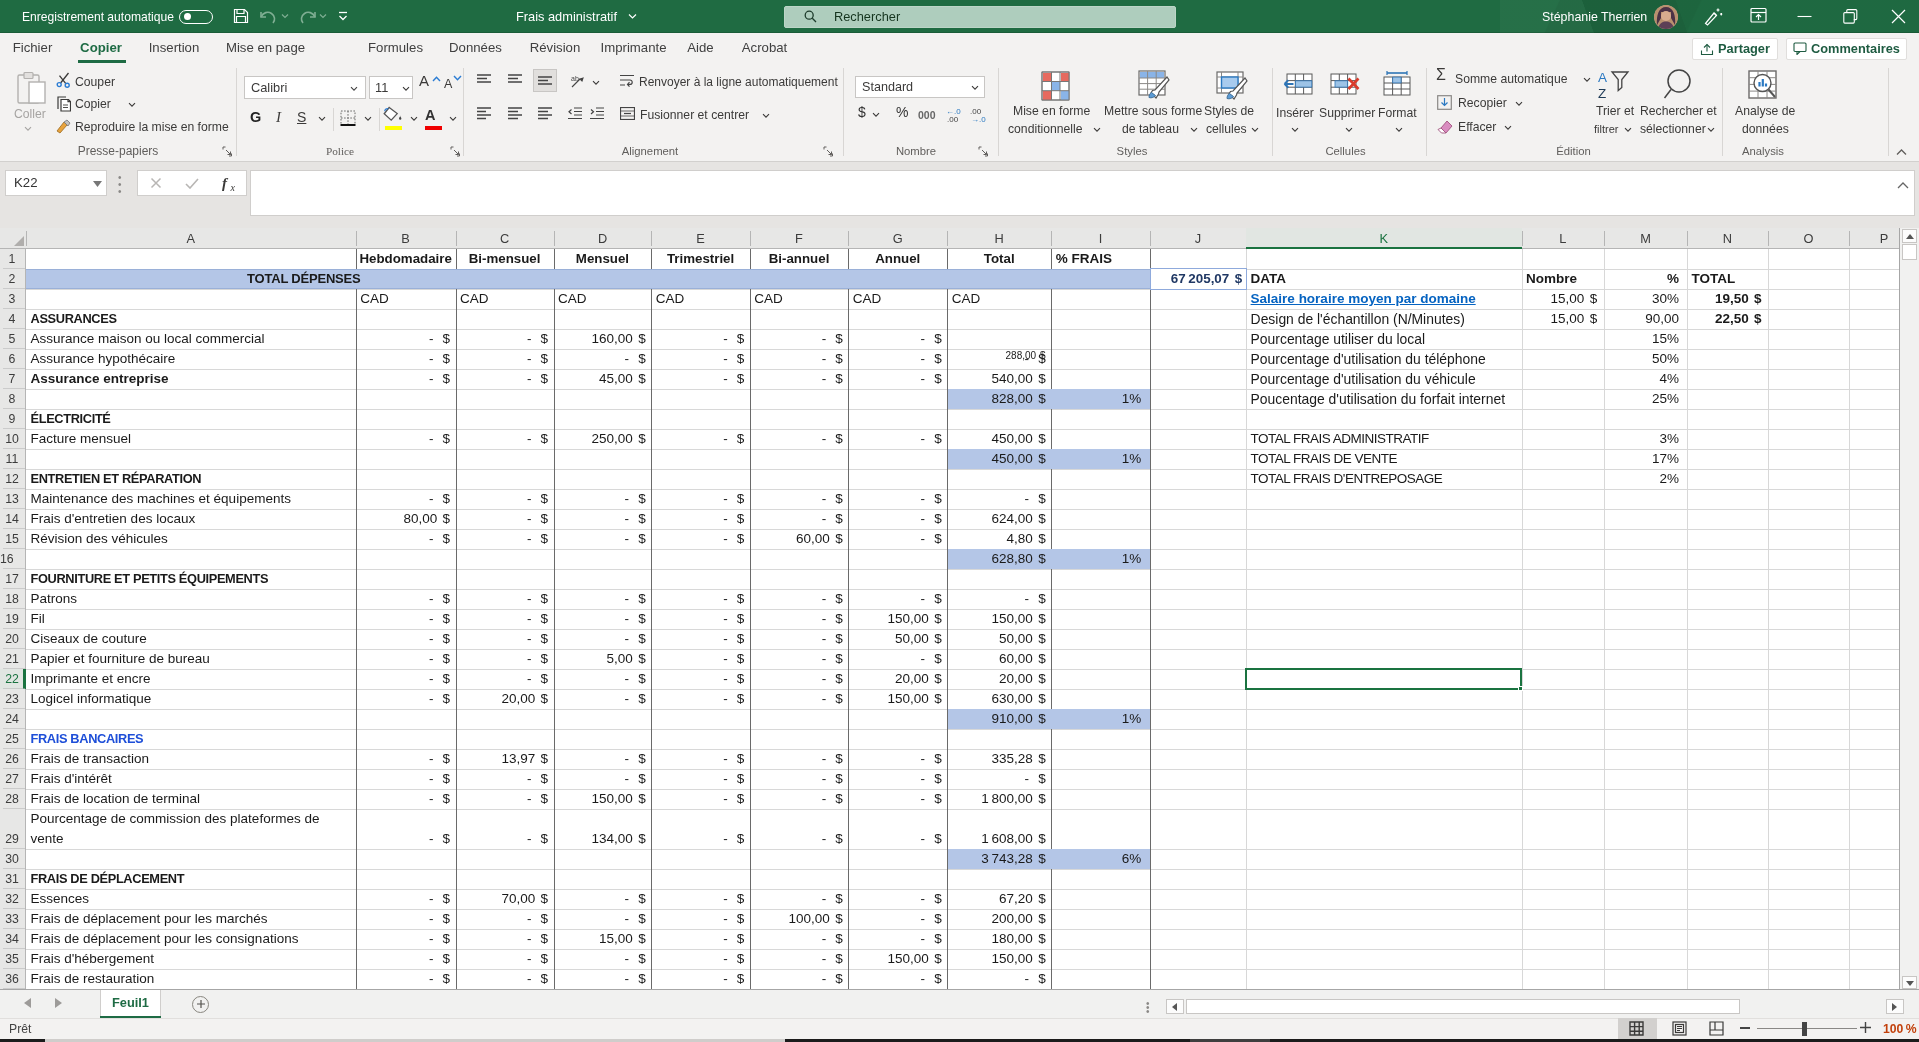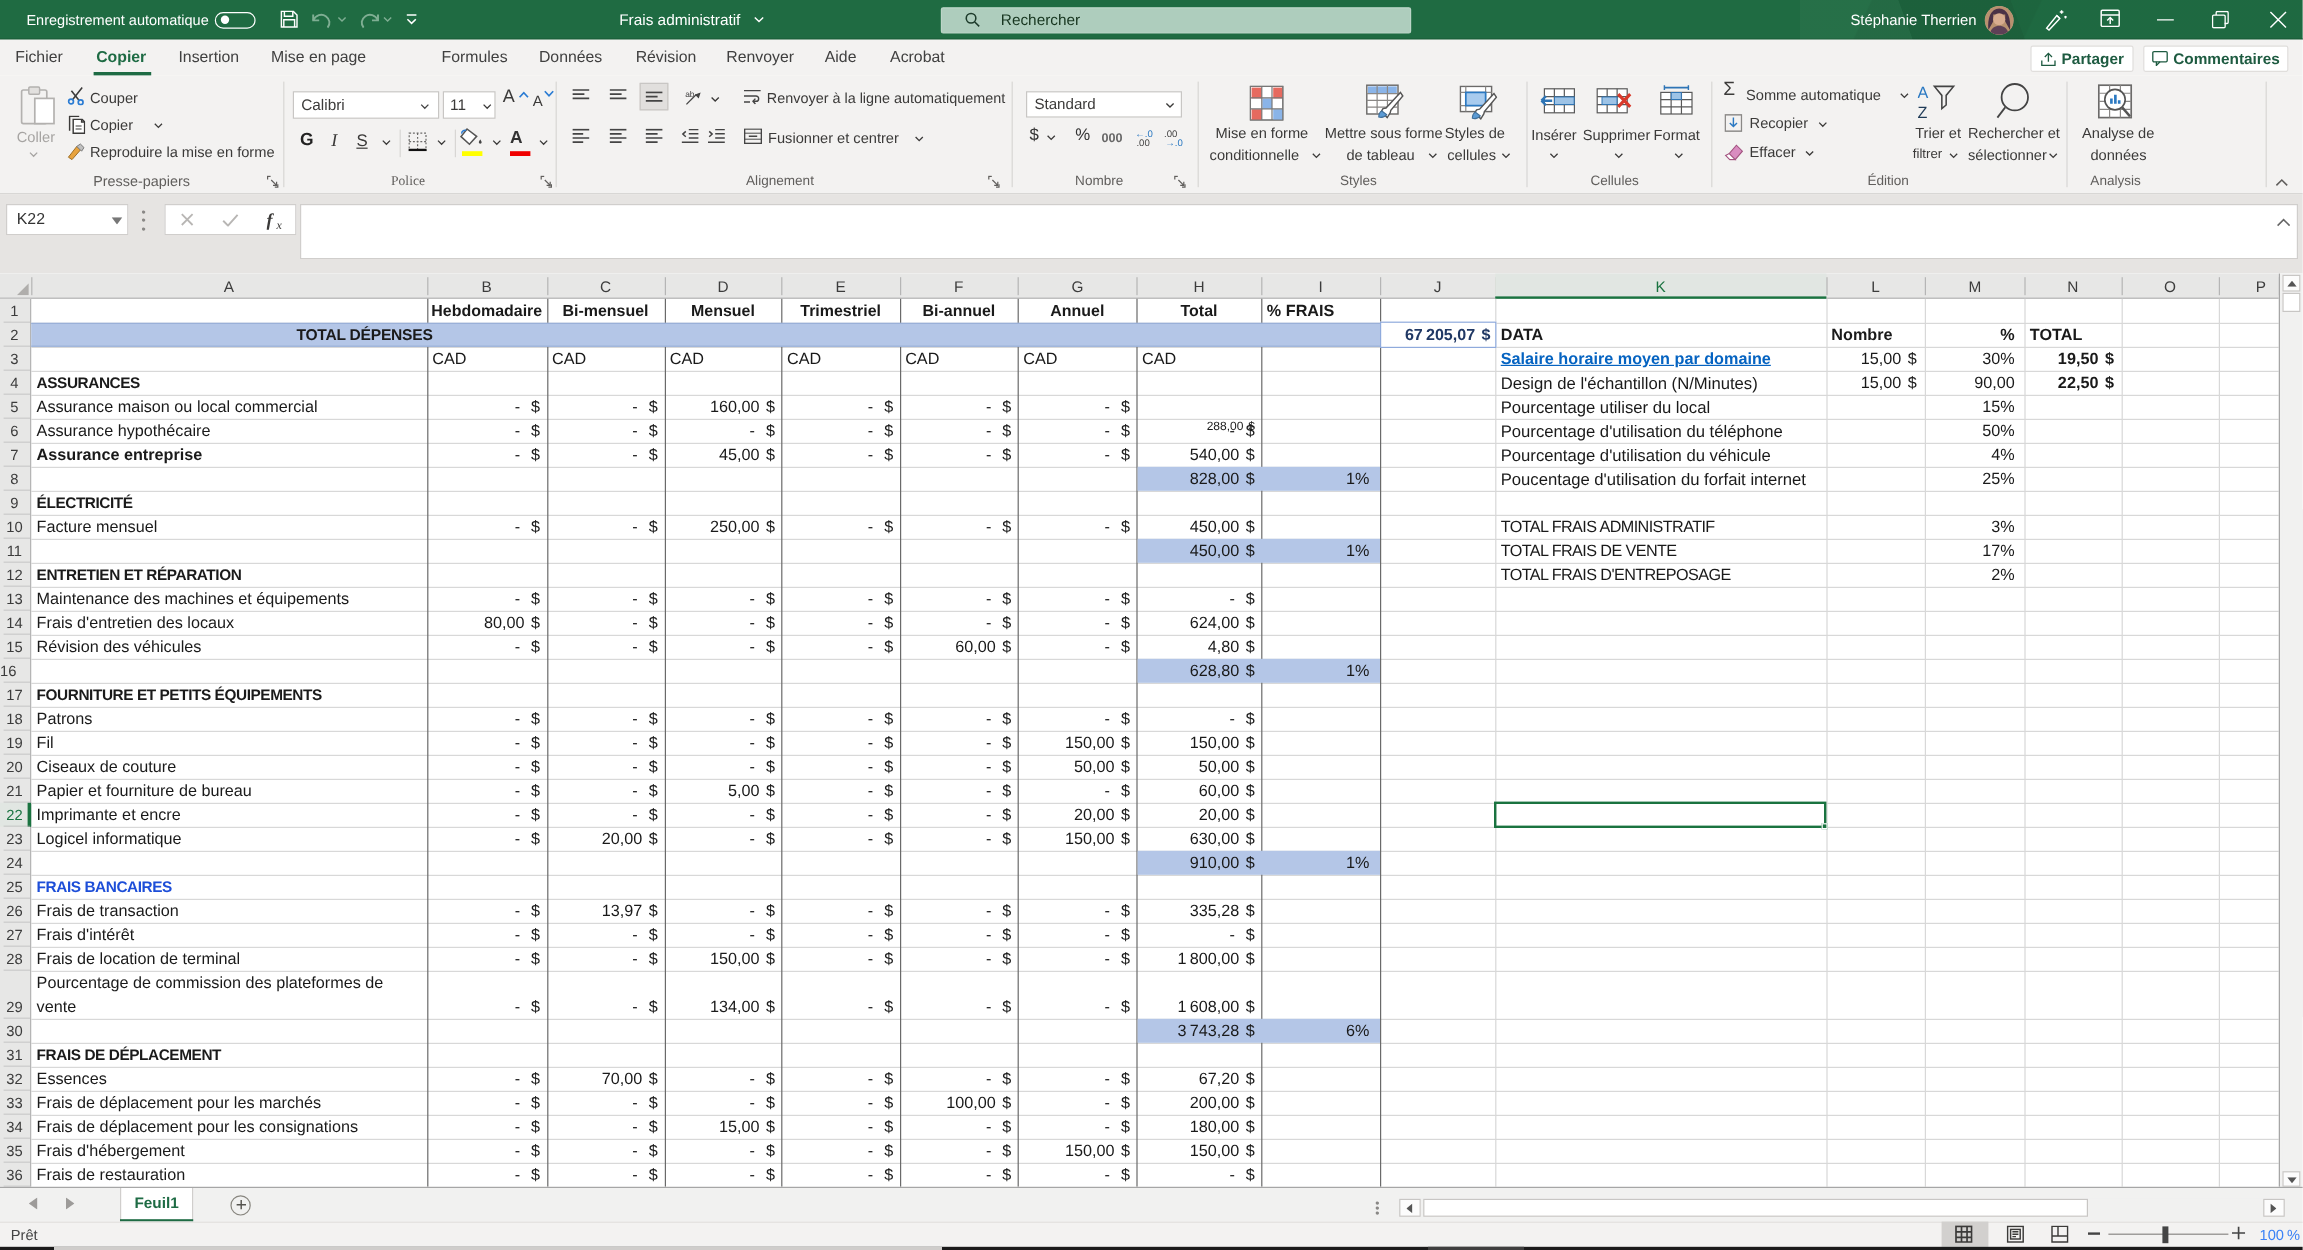--- a/index.html
+++ b/index.html
@@ -76,21 +76,21 @@
   </svg>
 <div style="position:absolute;left:0.0px;top:33.0px;width:1919.0px;height:30.0px;background:#f3f2f1;"></div>
 <div style="position:absolute;left:-12.5px;top:36.0px;width:90.0px;height:24.0px;font-size:13.2px;color:#404040;text-align:center;line-height:24px;">Fichier</div>
 <div style="position:absolute;left:66.0px;top:36.0px;width:70.0px;height:24.0px;font-size:13.2px;color:#1e6b44;font-weight:700;text-align:center;line-height:24px;">Copier</div>
 <div style="position:absolute;left:78.0px;top:60.0px;width:48.0px;height:3.0px;background:#1e6b44;"></div>
 <div style="position:absolute;left:129.0px;top:36.0px;width:90.0px;height:24.0px;font-size:13.2px;color:#404040;text-align:center;line-height:24px;">Insertion</div>
 <div style="position:absolute;left:220.5px;top:36.0px;width:90.0px;height:24.0px;font-size:13.2px;color:#404040;text-align:center;line-height:24px;">Mise en page</div>
 <div style="position:absolute;left:350.5px;top:36.0px;width:90.0px;height:24.0px;font-size:13.2px;color:#404040;text-align:center;line-height:24px;">Formules</div>
 <div style="position:absolute;left:430.5px;top:36.0px;width:90.0px;height:24.0px;font-size:13.2px;color:#404040;text-align:center;line-height:24px;">Données</div>
 <div style="position:absolute;left:510.0px;top:36.0px;width:90.0px;height:24.0px;font-size:13.2px;color:#404040;text-align:center;line-height:24px;">Révision</div>
-<div style="position:absolute;left:588.5px;top:36.0px;width:90.0px;height:24.0px;font-size:13.2px;color:#404040;text-align:center;line-height:24px;">Renvoyer</div>
+<div style="position:absolute;left:588.5px;top:36.0px;width:90.0px;height:24.0px;font-size:13.2px;color:#404040;text-align:center;line-height:24px;">Imprimante</div>
 <div style="position:absolute;left:655.5px;top:36.0px;width:90.0px;height:24.0px;font-size:13.2px;color:#404040;text-align:center;line-height:24px;">Aide</div>
 <div style="position:absolute;left:719.5px;top:36.0px;width:90.0px;height:24.0px;font-size:13.2px;color:#404040;text-align:center;line-height:24px;">Acrobat</div>
 <div style="position:absolute;left:1692.0px;top:37.5px;width:86.0px;height:22.5px;background:#fff;border:1px solid #e0dedc;border-radius:2px;"></div>
 <svg style="position:absolute;left:1700px;top:42px" width="14" height="14" viewBox="0 0 14 14" fill="none" stroke="#1e5b41" stroke-width="1.1">
     <path d="M1.5 8.5 V12.5 H12.5 V8.5"></path>
     <path d="M4 5.5 L7 2.5 L10 5.5"></path>
     <path d="M7 2.5 V9.5"></path>
   </svg>
 <div style="position:absolute;left:1718.0px;top:41.0px;font-size:12.8px;color:#1e5b41;font-weight:600;line-height:15px;white-space:nowrap;">Partager</div>
 <div style="position:absolute;left:1786.0px;top:37.5px;width:121.0px;height:22.5px;background:#fff;border:1px solid #e0dedc;border-radius:2px;"></div>
@@ -880,15 +880,15 @@
 <svg style="position:absolute;left:1709px;top:1021px" width="15" height="15" viewBox="0 0 15 15" fill="none" stroke="#3b3a39" stroke-width="1.2">
     <path d="M1 1h13v13H1z"></path>
     <path d="M1 9h5V1M6 9h8"></path>
   </svg>
 <div style="position:absolute;left:1740.0px;top:1027.0px;width:10.0px;height:1.6px;background:#444;"></div>
 <div style="position:absolute;left:1757.0px;top:1028.0px;width:100.0px;height:1.0px;background:#8a8886;"></div>
 <div style="position:absolute;left:1802.0px;top:1021.5px;width:5.0px;height:14.0px;background:#444;"></div>
 <svg style="position:absolute;left:1860px;top:1022px" width="11" height="11" viewBox="0 0 11 11" stroke="#444" stroke-width="1.4">
     <path d="M5.5 0v11M0 5.5h11"></path>
   </svg>
-<div style="position:absolute;left:1883.0px;top:1021.0px;font-size:12.2px;color:#3b82f6;font-weight:400;line-height:16px;white-space:nowrap;text-align:right;">100 %</div>
+<div style="position:absolute;left:1883.0px;top:1021.0px;font-size:12.2px;color:#c2410c;font-weight:700;line-height:16px;white-space:nowrap;text-align:right;">100 %</div>
 <div style="position:absolute;left:0.0px;top:1039.0px;width:1919.0px;height:3.0px;background:#1b1b1b;"></div>
 <div style="position:absolute;left:45.0px;top:1039.0px;width:740.0px;height:3.0px;background:#cfcdcb;"></div>
 <div style="position:absolute;left:1190.0px;top:1039.0px;width:80.0px;height:3.0px;background:#3f3f3f;"></div>
 </body></html>

